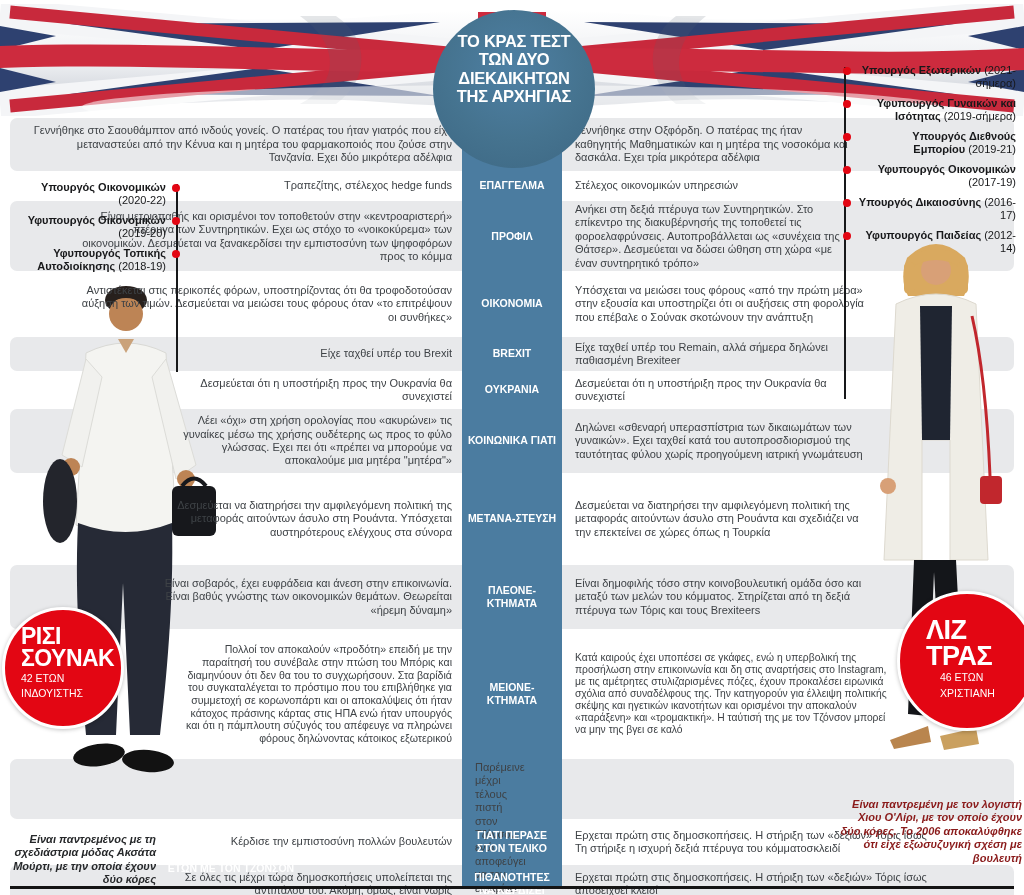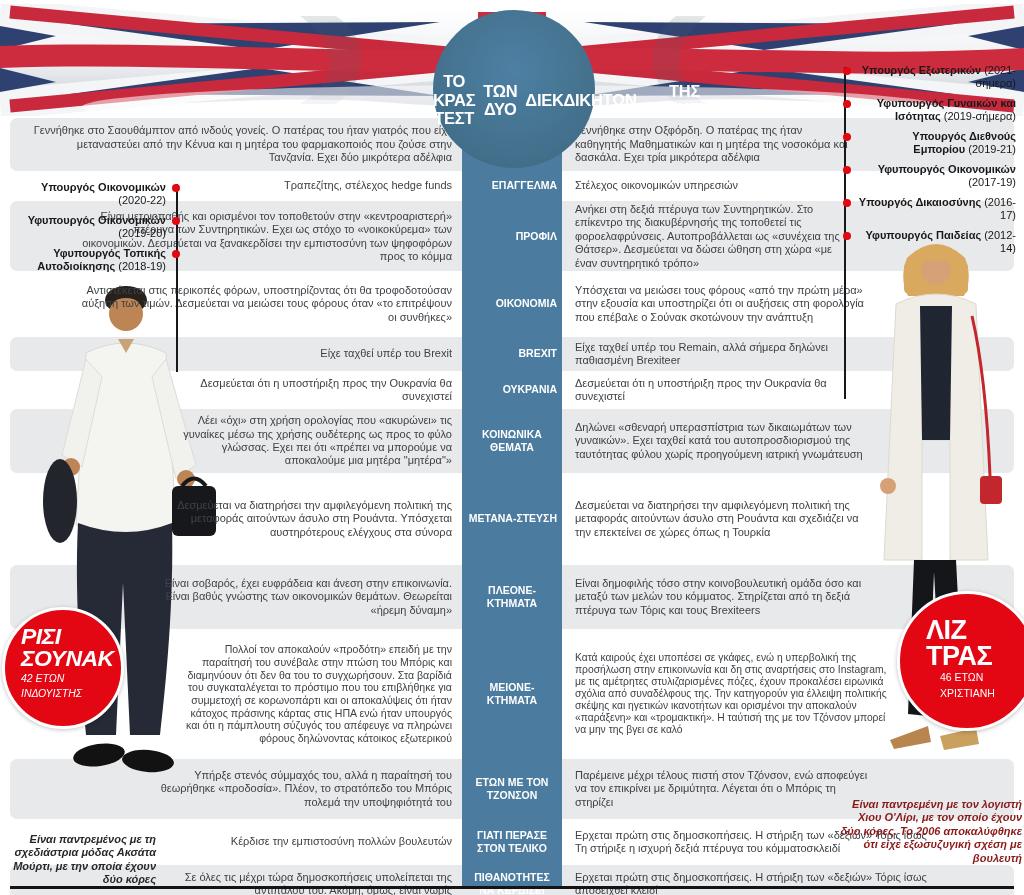--- a/index.html
+++ b/index.html
@@ -3,35 +3,35 @@
 <meta charset="utf-8">
 <style>
   html,body{margin:0;padding:0;background:#fff;}
   #stage{position:relative;width:1024px;height:895px;overflow:hidden;background:#fff;z-index:0;
          font-family:"Liberation Sans",sans-serif;}
   
   .flag{position:absolute;top:4px;left:0;width:1024px;height:112px;z-index:1;}
   
   .bubble{position:absolute;left:433px;top:10px;width:162px;height:158px;border-radius:50%;
           background:radial-gradient(circle at 50% 38%,#4e80a4 0%,#45738f 55%,#3d6783 100%);
-          z-index:5;display:flex;flex-direction:row;align-items:center;justify-content:flex-start;
-          padding-top:22px;box-sizing:border-box;text-align:center;gap:8px;}
+          z-index:5;display:flex;flex-direction:column;align-items:center;justify-content:flex-start;
+          padding-top:22px;box-sizing:border-box;text-align:center;}
   .bubble span{display:block;color:#fff;font-weight:700;font-size:16.5px;line-height:1.12;letter-spacing:-.3px;}
   
   .band{position:absolute;left:462px;top:117px;width:100px;height:769px;background:#4b7ca0;z-index:2;}
   
   .rows{position:absolute;left:0;top:117px;width:1024px;}
   .row{position:relative;}
   .row:nth-child(odd)::before{content:"";position:absolute;left:10px;right:10px;top:1px;bottom:1px;
        background:#e8e9eb;border-radius:7px;z-index:-1;}
   .ri{display:grid;grid-template-columns:462px 100px 462px;height:100%;position:relative;z-index:3;}
   .cellL,.cellR{font-size:11px;line-height:1.22;color:#3e4246;box-sizing:border-box;display:flex;align-items:center;}
   .cellL{justify-content:flex-end;text-align:right;padding:3px 10px 3px 160px;}
   .cellR{justify-content:flex-start;text-align:left;padding:3px 150px 3px 13px;}
-  .cellC{display:flex;align-items:center;justify-content:flex-end;text-align:center;color:#fff;
+  .cellC{display:flex;align-items:center;justify-content:center;text-align:center;color:#fff;
          font-weight:700;font-size:10.5px;line-height:1.25;padding:2px 5px;box-sizing:border-box;}
   .r0{height:55px}.r1{height:28px}.r2{height:72px}.r3{height:36px}.r4{height:64px}.r5{height:36px}
   .r6{height:66px}.r7{height:90px}.r8{height:66px}.r9{height:128px}.r10{height:62px}.r11{height:44px}.r12{height:40px}
   .r0 .cellL{padding-left:30px;}
   .r2 .cellL,.r4 .cellL{padding-left:79px;}
   .r9 .cellL{padding-left:175px;font-size:10.6px;line-height:1.2;}
   .r9 .cellR{padding-right:132px;font-size:10.3px;line-height:1.18;}
   .r0 .cellR,.r1 .cellR,.r2 .cellR,.r3 .cellR{padding-right:172px;}
   .r11 .cellR,.r12 .cellR{padding-right:85px;}
   
@@ -42,21 +42,21 @@
   .dot{position:absolute;width:8px;height:8px;border-radius:50%;background:#e30613;top:3px;}
   .minL .dot{right:-14px;} .minR .dot{left:-15px;}
   .lineL{position:absolute;left:176px;top:184px;width:2px;height:188px;background:#17181a;z-index:3;}
   .lineR{position:absolute;left:844px;top:67px;width:2px;height:332px;background:#17181a;z-index:3;}
   
   .photoL{position:absolute;left:26px;top:283px;width:198px;height:512px;z-index:2;}
   .photoR{position:absolute;left:852px;top:228px;width:168px;height:570px;z-index:2;}
   
   .circle{border-radius:50%;background:#e30613;border:3px solid #fff;box-sizing:border-box;
           position:absolute;z-index:6;color:#fff;box-shadow:0 1px 4px rgba(0,0,0,.25);}
-  .circleL{left:2px;top:607px;width:122px;height:122px;padding:16px 0 0 16px;font-style:italic;}
+  .circleL{left:2px;top:607px;width:122px;height:122px;padding:16px 0 0 16px;}
   .circleR{left:897px;top:591px;width:140px;height:140px;padding:24px 0 0 26px;}
   .circle .n{font-size:23px;font-weight:800;line-height:.95;letter-spacing:-.5px;display:block;}
   .circleR .n{font-size:27px;}
   .circle .s{font-size:10.5px;line-height:1.3;display:block;margin-top:2px;}
   .circleR .s{margin-left:14px;}
   
   .noteL{position:absolute;left:4px;top:833px;width:152px;text-align:right;font-style:italic;font-weight:700;
          font-size:11px;line-height:1.22;color:#26282a;z-index:6;}
   .noteR{position:absolute;right:2px;top:798px;width:182px;text-align:right;font-style:italic;font-weight:700;
          font-size:11px;line-height:1.22;color:#8a1a1a;z-index:6;}
@@ -214,21 +214,21 @@
             <span>Δεσμεύεται ότι η υποστήριξη προς την Ουκρανία θα συνεχιστεί</span>
           </div>
     </div>
       </div>
     <div class="row r6">
         <div class="ri">
       <div class="cellL">
             <span>Λέει «όχι» στη χρήση ορολογίας που «ακυρώνει» τις γυναίκες μέσω της χρήσης ουδέτερης ως προς το φύλο γλώσσας. Εχει πει ότι «πρέπει να μπορούμε να αποκαλούμε μια μητέρα "μητέρα"»</span>
           </div>
       <div class="cellC">
-            <span>ΚΟΙΝΩΝΙΚΑ ΘΕΜΑΤΑ</span>
+            <span>ΚΟΙΝΩΝΙΚΑ ΓΙΑΤΙ</span>
           </div>
       <div class="cellR">
             <span>Δηλώνει «σθεναρή υπερασπίστρια των δικαιωμάτων των γυναικών». Εχει ταχθεί κατά του αυτοπροσδιορισμού της ταυτότητας φύλου χωρίς προηγούμενη ιατρική γνωμάτευση</span>
           </div>
     </div>
       </div>
     <div class="row r7">
         <div class="ri">
       <div class="cellL">
             <span>Δεσμεύεται να διατηρήσει την αμφιλεγόμενη πολιτική της μεταφοράς αιτούντων άσυλο στη Ρουάντα. Υπόσχεται αυστηρότερους ελέγχους στα σύνορα</span>
@@ -262,23 +262,20 @@
       <div class="cellC">
             <span>ΜΕΙΟΝΕ-ΚΤΗΜΑΤΑ</span>
           </div>
       <div class="cellR">
             <span>Κατά καιρούς έχει υποπέσει σε γκάφες, ενώ η υπερβολική της προσήλωση στην επικοινωνία και δη στις αναρτήσεις στο Instagram, με τις αμέτρητες στυλιζαρισμένες πόζες, έχουν προκαλέσει ειρωνικά σχόλια από συναδέλφους της. Την κατηγορούν για έλλειψη πολιτικής σκέψης και ηγετικών ικανοτήτων και ορισμένοι την αποκαλούν «παράξενη» και «τρομακτική». Η ταύτισή της με τον Τζόνσον μπορεί να μην της βγει σε καλό</span>
           </div>
     </div>
       </div>
     <div class="row r10">
         <div class="ri">
-      <div class="cellL">
-            <span>Υπήρξε στενός σύμμαχός του, αλλά η παραίτησή του θεωρήθηκε «προδοσία». Πλέον, το στρατόπεδο του Μπόρις πολεμά την υποψηφιότητά του</span>
-          </div>
       <div class="cellC">
             <span>ΕΤΩΝ ΜΕ ΤΟΝ ΤΖΟΝΣΟΝ</span>
           </div>
       <div class="cellR">
             <span>Παρέμεινε μέχρι τέλους πιστή στον Τζόνσον, ενώ αποφεύγει να τον επικρίνει με δριμύτητα. Λέγεται ότι ο Μπόρις τη στηρίζει</span>
           </div>
     </div>
       </div>
     <div class="row r11">
         <div class="ri">

